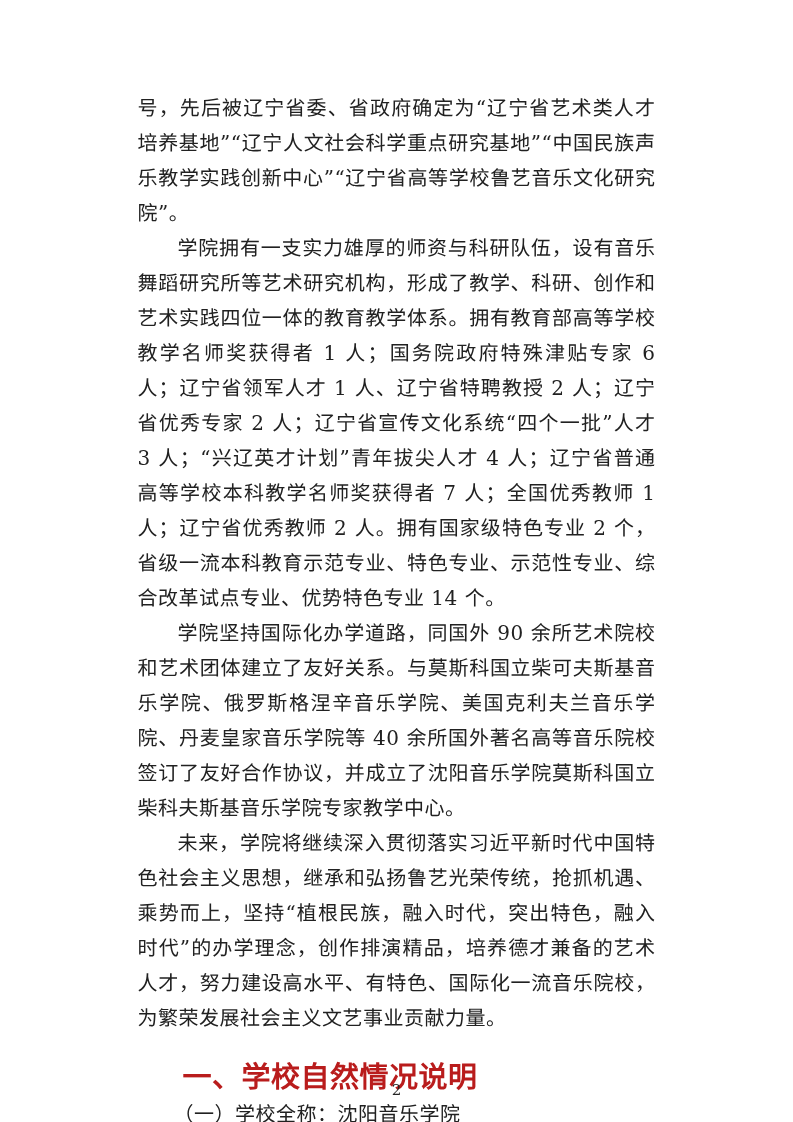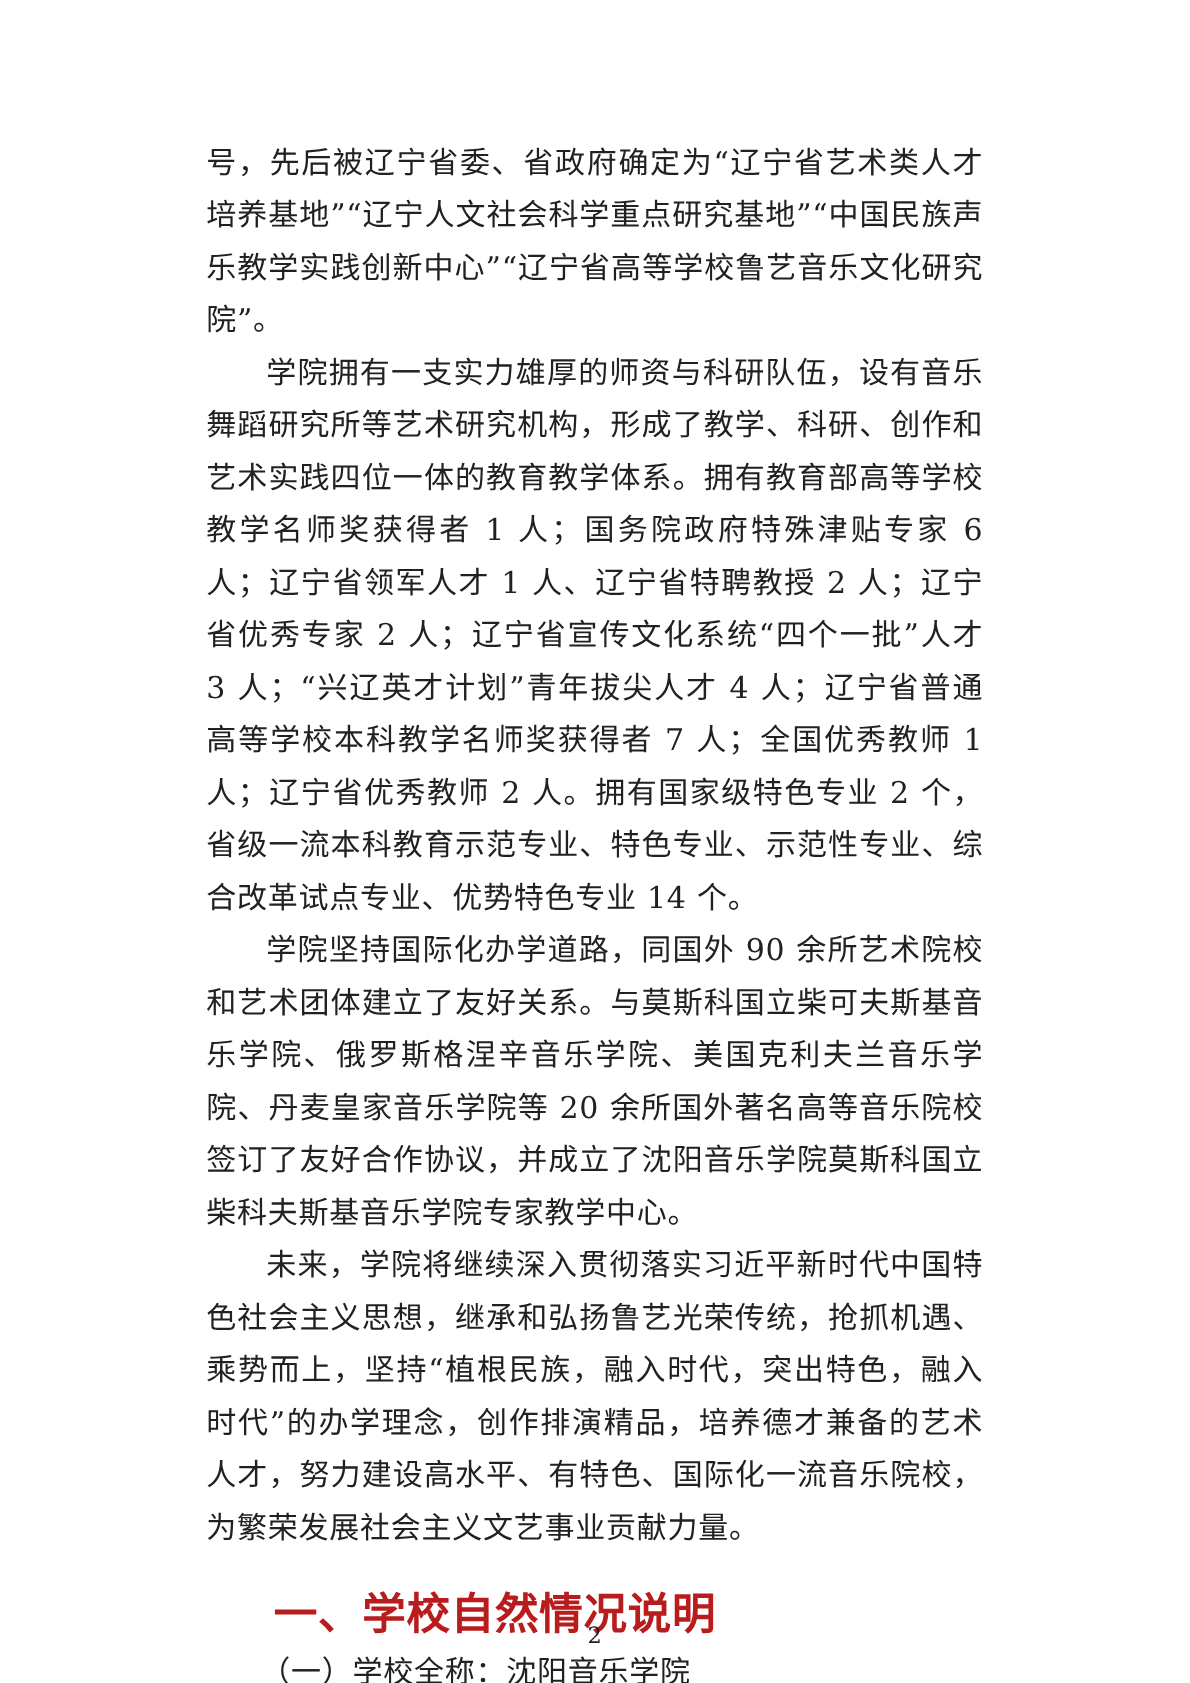--- a/index.html
+++ b/index.html
@@ -62,21 +62,21 @@
 </head>
 <body>
 
 <div class="page">
 
   <p class="body-text no-indent">号，先后被辽宁省委、省政府确定为“辽宁省艺术类人才培养基地”“辽宁人文社会科学重点研究基地”“中国民族声乐教学实践创新中心”“辽宁省高等学校鲁艺音乐文化研究院”。</p>
 
   <p class="body-text">学院拥有一支实力雄厚的师资与科研队伍，设有音乐舞蹈研究所等艺术研究机构，形成了教学、科研、创作和艺术实践四位一体的教育教学体系。拥有教育部高等学校教学名师奖获得者 1 人；国务院政府特殊津贴专家 6 人；辽宁省领军人才 1 人、辽宁省特聘教授 2 人；辽宁省优秀专家 2 人；辽宁省宣传文化系统“四个一批”人才 3 人；“兴辽英才计划”青年拔尖人才 4 人；辽宁省普通高等学校本科教学名师奖获得者 7 人；全国优秀教师 1 人；辽宁省优秀教师 2 人。拥有国家级特色专业 2 个，省级一流本科教育示范专业、特色专业、示范性专业、综合改革试点专业、优势特色专业 14 个。</p>
 
 
-  <p class="body-text">学院坚持国际化办学道路，同国外 90 余所艺术院校和艺术团体建立了友好关系。与莫斯科国立柴可夫斯基音乐学院、俄罗斯格涅辛音乐学院、美国克利夫兰音乐学院、丹麦皇家音乐学院等 20 余所国外著名高等音乐院校签订了友好合作协议，并成立了沈阳音乐学院莫斯科国立柴科夫斯基音乐学院专家教学中心。</p>
+  <p class="body-text">学院坚持国际化办学道路，同国外 90 余所艺术院校和艺术团体建立了友好关系。与莫斯科国立柴可夫斯基音乐学院、俄罗斯格涅辛音乐学院、美国克利夫兰音乐学院、丹麦皇家音乐学院等 40 余所国外著名高等音乐院校签订了友好合作协议，并成立了沈阳音乐学院莫斯科国立柴科夫斯基音乐学院专家教学中心。</p>
 
   <p class="body-text">未来，学院将继续深入贯彻落实习近平新时代中国特色社会主义思想，继承和弘扬鲁艺光荣传统，抢抓机遇、乘势而上，坚持“植根民族，融入时代，突出特色，融入时代”的办学理念，创作排演精品，培养德才兼备的艺术人才，努力建设高水平、有特色、国际化一流音乐院校，为繁荣发展社会主义文艺事业贡献力量。</p>
 
   <h2 class="section-heading">一、学校自然情况说明</h2>
 
   <p class="sub-item">（一）学校全称：沈阳音乐学院</p>
 
   <p class="sub-item">（二）办学地点及校址：</p>
 
   <div class="page-number">2</div>

